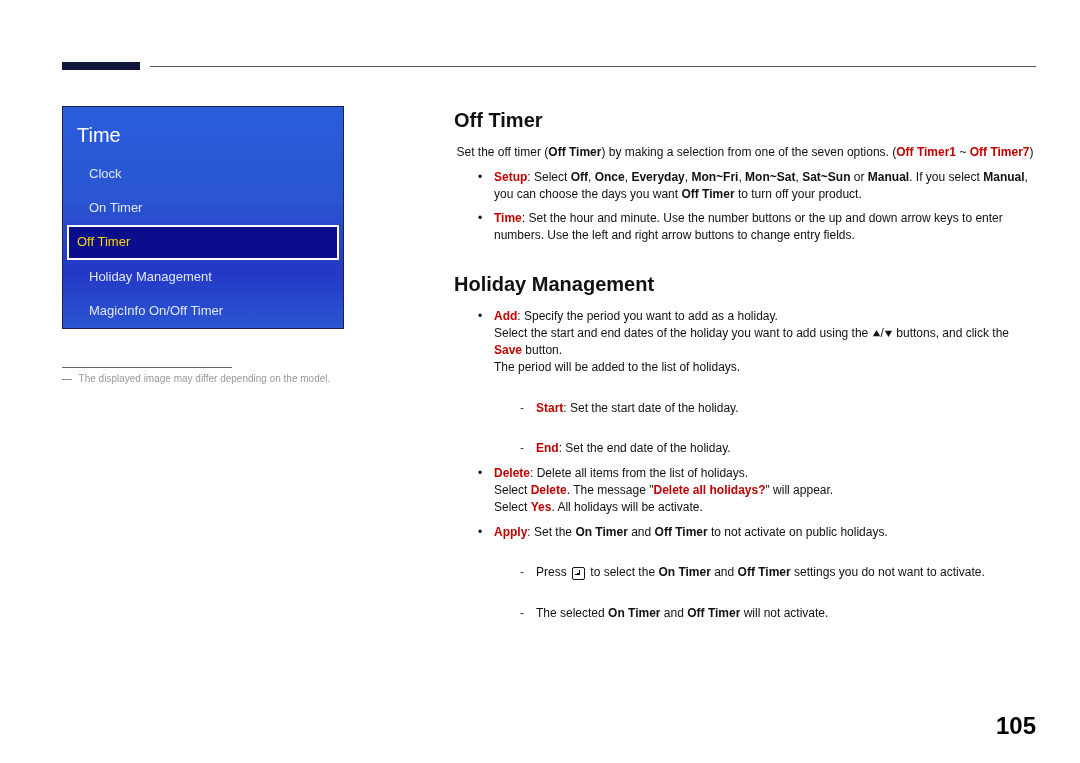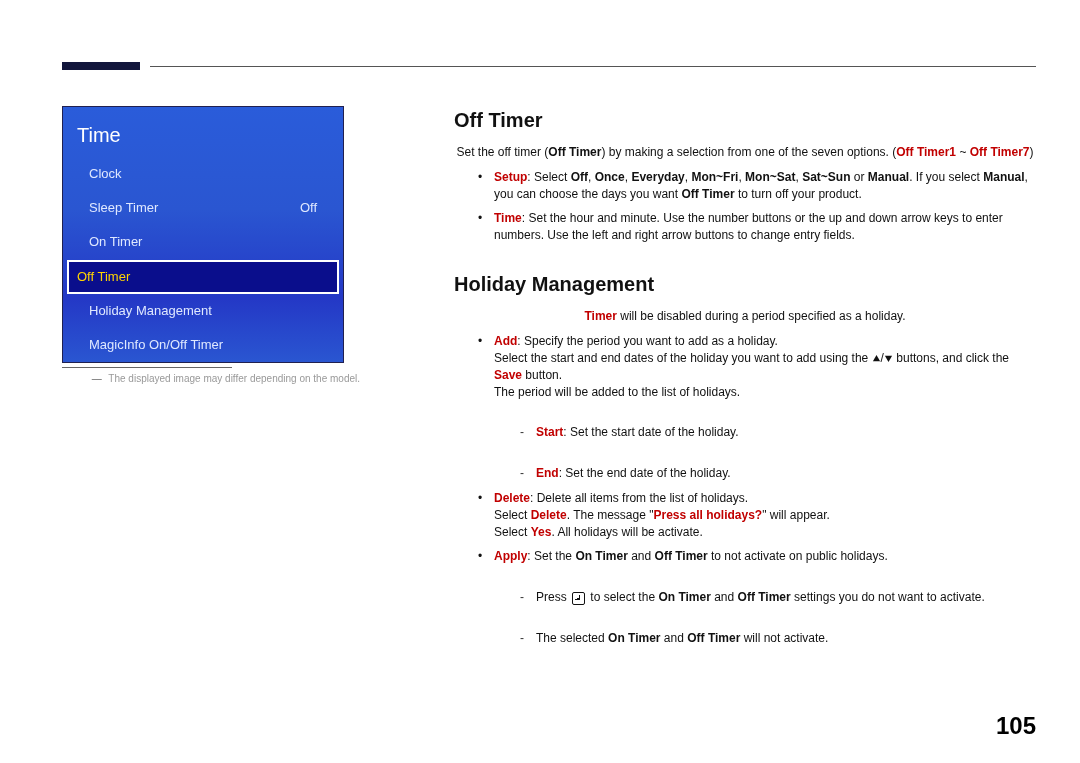--- a/index.html
+++ b/index.html
@@ -66,21 +66,20 @@
   }
   .sidebar .item.active .label { color: #ffd400; font-weight: 400; }
 
   .img-caption {
     position: absolute;
     top: 367px;
     left: 62px;
     width: 298px;
     font-size: 10px;
     color: #999;
-    text-align: right;
   }
   .img-caption .hr { height:1px; background:#666; width:170px; margin-bottom:4px;}
   .img-caption .dash { color:#666; margin-right:4px;}
 
   
   .content {
     position: absolute;
     top: 98px;
     left: 454px;
     right: 44px;
@@ -148,24 +147,20 @@
 <div class="top-rule"></div>
 
 <div class="sidebar">
   <div class="panel-title">Time</div>
 
   <div class="item">
     <span class="label">Clock</span>
     <span class="val"></span>
   </div>
   <div class="item">
-    <span class="label">Sleep Timer</span>
-    <span class="val">Off</span>
-  </div>
-  <div class="item">
     <span class="label">On Timer</span>
     <span class="val"></span>
   </div>
   <div class="item active">
     <span class="label">Off Timer</span>
     <span class="val"></span>
   </div>
   <div class="item">
     <span class="label">Holiday Management</span>
     <span class="val"></span>
@@ -198,23 +193,20 @@
 
 
   <ul class="bullets">
     <li>
       <span class="r">Time</span><span>: Set the hour and minute. Use the number buttons or the up and down arrow keys to enter numbers. Use the left and right arrow buttons to change entry fields.</span>
     </li>
   </ul>
 
   <h2 class="holiday">Holiday Management</h2>
 
-  <p class="para">
-    <span class="r">Timer</span><span> will be disabled during a period specified as a holiday.</span>
-  </p>
 
   <ul class="bullets">
     <li>
       <span class="r">Add</span><span>: Specify the period you want to add as a holiday.</span><br>
       <span>Select the start and end dates of the holiday you want to add using the </span>
       <span class="arrows">
         <svg viewBox="0 0 10 10">
             <polygon points="5,1 9,8 1,8" fill="#111"></polygon>
           </svg>/<svg viewBox="0 0 10 10">
             <polygon points="1,2 9,2 5,9" fill="#111"></polygon>
@@ -222,21 +214,21 @@
       </span>
       <span> buttons, and click the </span><span class="r">Save</span><span> button.</span><br>
       <span>The period will be added to the list of holidays.</span>
       <ul class="dashes inner" style="margin-top:4px;">
         <li><span class="r">Start</span><span>: Set the start date of the holiday.</span></li>
         <li><span class="r">End</span><span>: Set the end date of the holiday.</span></li>
       </ul>
     </li>
     <li>
       <span class="r">Delete</span><span>: Delete all items from the list of holidays.</span><br>
-      <span>Select </span><span class="r">Delete</span><span>. The message "</span><span class="r">Press all holidays?</span><span>" will appear.</span><br>
+      <span>Select </span><span class="r">Delete</span><span>. The message "</span><span class="r">Delete all holidays?</span><span>" will appear.</span><br>
       <span>Select </span><span class="r">Yes</span><span>. All holidays will be activate.</span>
     </li>
     <li>
       <span class="r">Apply</span><span>: Set the </span><span class="b">On Timer</span><span> and </span><span class="b">Off Timer</span><span> to not activate on public holidays.</span>
       <ul class="dashes inner" style="margin-top:4px;">
         <li>
           <span>Press </span><span class="enter-icon"></span><span> to select the </span><span class="b">On Timer</span><span> and </span><span class="b">Off Timer</span><span> settings you do not want to activate.</span>
         </li>
         <li>
           <span>The selected </span><span class="b">On Timer</span><span> and </span><span class="b">Off Timer</span><span> will not activate.</span>

